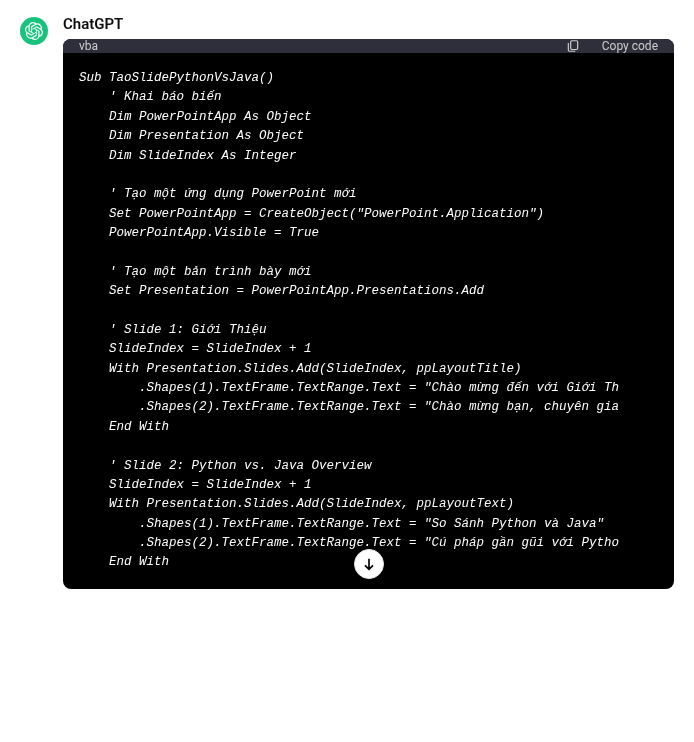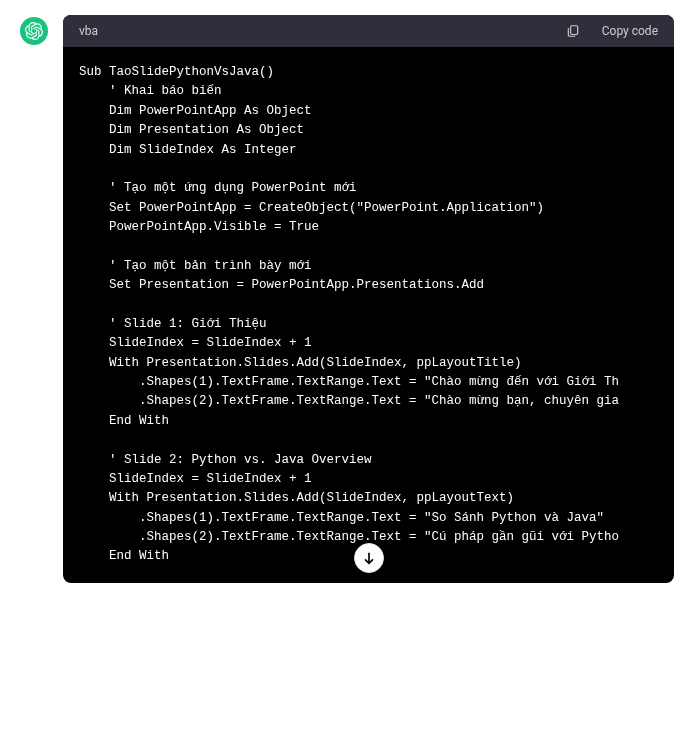--- a/index.html
+++ b/index.html
@@ -50,21 +50,21 @@
       margin-bottom: 18px;
     }
     .code-block {
       background: #000000;
       border-radius: 8px;
       overflow: hidden;
       position: relative;
     }
     .code-header {
       background: #2f2f3b;
-      padding: 9px 16px;
+      padding: 0 16px;
       display: flex;
       justify-content: space-between;
       align-items: center;
       font-size: 12px;
       color: #cdcdcd;
     }
     .code-lang {
       color: #cdcdcd;
     }
     .copy-button {
@@ -86,20 +86,21 @@
       stroke-width: 2;
     }
     .code-content {
       padding: 16px;
       font-family: "Courier New", Consolas, monospace;
       font-size: 12.5px;
       line-height: 1.55;
       color: #ffffff;
       overflow-x: hidden;
       white-space: pre;
+      font-style: italic;
     }
     .scroll-down-button {
       position: absolute;
       bottom: 10px;
       left: 50%;
       transform: translateX(-50%);
       width: 30px;
       height: 30px;
       border-radius: 50%;
       background: #ffffff;
@@ -121,20 +122,21 @@
 </head>
 <body>
 
 <div class="message-container">
   <div class="avatar">
     <svg viewBox="0 0 24 24">
       <path d="M22.28 9.82a5.98 5.98 0 0 0-.52-4.91 6.05 6.05 0 0 0-6.51-2.9A6.07 6.07 0 0 0 4.98 4.18a5.99 5.99 0 0 0-4 2.9 6.05 6.05 0 0 0 .75 7.1 5.98 5.98 0 0 0 .51 4.91 6.05 6.05 0 0 0 6.52 2.9A5.98 5.98 0 0 0 13.26 24a6.06 6.06 0 0 0 5.77-4.21 5.99 5.99 0 0 0 4-2.9 6.06 6.06 0 0 0-.75-7.07zm-9.02 12.61a4.48 4.48 0 0 1-2.88-1.04l.14-.08 4.78-2.76a.8.8 0 0 0 .4-.68v-6.74l2.02 1.17a.07.07 0 0 1 .04.05v5.58a4.5 4.5 0 0 1-4.5 4.5zm-9.66-4.13a4.47 4.47 0 0 1-.54-3.01l.14.09 4.79 2.76a.77.77 0 0 0 .78 0l5.84-3.37v2.33a.08.08 0 0 1-.03.06L9.74 19.95a4.5 4.5 0 0 1-6.14-1.65zM2.34 7.9a4.49 4.49 0 0 1 2.34-1.97V11.6a.77.77 0 0 0 .39.68l5.84 3.37-2.02 1.17a.08.08 0 0 1-.07 0l-4.83-2.79A4.5 4.5 0 0 1 2.34 7.9zm16.6 3.86L13.1 8.4l2.02-1.16a.07.07 0 0 1 .07 0l4.83 2.79a4.5 4.5 0 0 1-.68 8.1v-5.67a.78.78 0 0 0-.4-.68zm2.01-3.02l-.14-.09-4.78-2.77a.78.78 0 0 0-.79 0L9.4 9.26V6.93a.07.07 0 0 1 .03-.06l4.84-2.79a4.5 4.5 0 0 1 6.68 4.66zM8.3 12.86l-2.02-1.16a.07.07 0 0 1-.04-.06V6.07a4.5 4.5 0 0 1 7.38-3.45l-.14.08L8.7 5.46a.77.77 0 0 0-.4.68zm1.1-2.37l2.6-1.5 2.6 1.5v3l-2.6 1.5-2.6-1.5z"></path>
     </svg>
   </div>
   <div class="message-content">
+    <div class="assistant-name">ChatGPT</div>
 
     <div class="code-block">
       <div class="code-header">
         <span class="code-lang">vba</span>
         <button class="copy-button">
           <svg viewBox="0 0 24 24">
             <rect x="8" y="3" width="12" height="15" rx="2"></rect>
             <path d="M4 7v12a2 2 0 0 0 2 2h10"></path>
           </svg>
           <span>Copy code</span>

